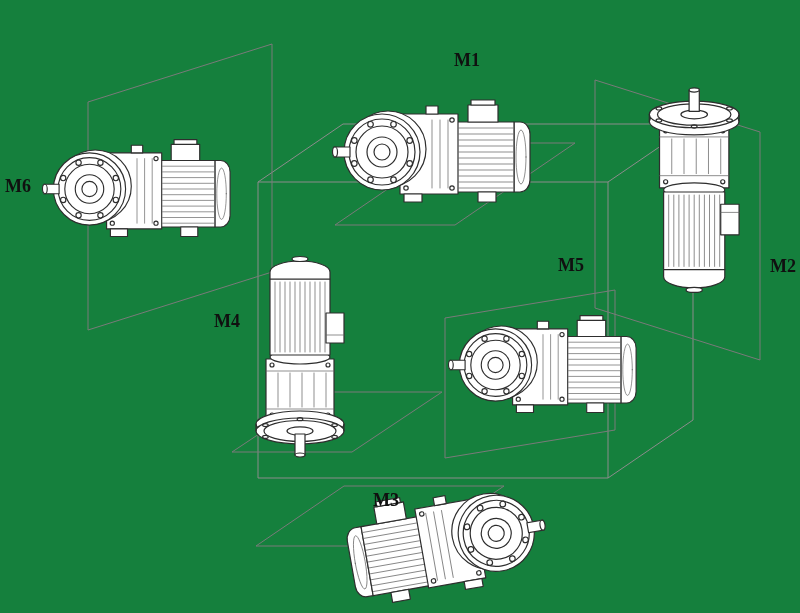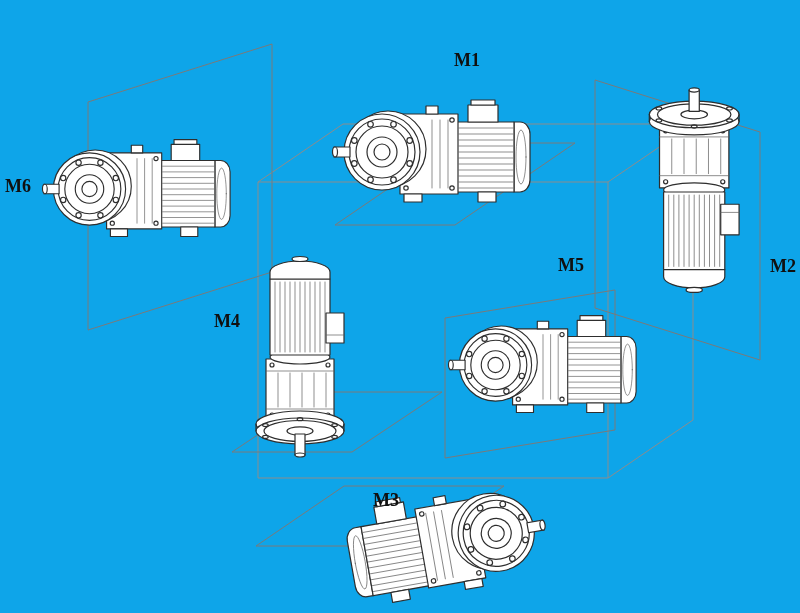--- a/index.html
+++ b/index.html
@@ -1,16 +1,16 @@
 <!DOCTYPE html>
 <html><head>
 <meta charset="utf-8">
 <style>
   html,body{margin:0;padding:0;background:#ffffff;}
-  .page{width:800px;height:613px;position:relative;background:#0ea5e9;overflow:hidden;
+  .page{width:800px;height:613px;position:relative;background:#15803d;overflow:hidden;
         font-family:"Liberation Serif",serif;}
   svg{display:block;}
   .outline{stroke:#2e2e2e;stroke-width:1.2;fill:none;stroke-linejoin:round;stroke-linecap:round;}
   .white{fill:#ffffff;}
   .fin{stroke:#5f5f5f;stroke-width:0.7;fill:none;}
   .cube{stroke:#8c8c8c;stroke-width:1;fill:none;}
   .plate{stroke:#7a7a7a;stroke-width:1;fill:none;}
   .pos-label{font:bold 18px "Liberation Serif",serif;fill:#101010;}
 </style>
 </head>

